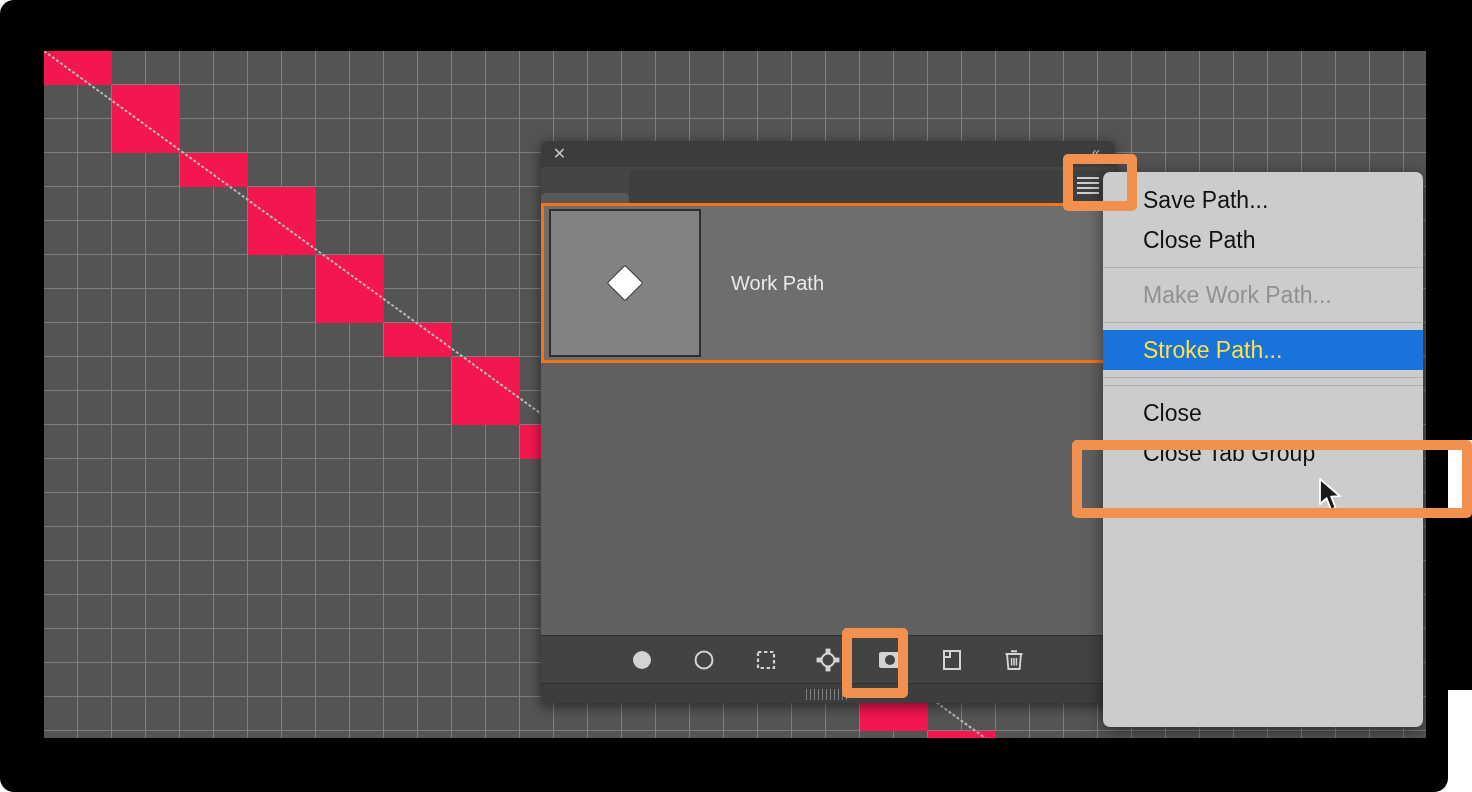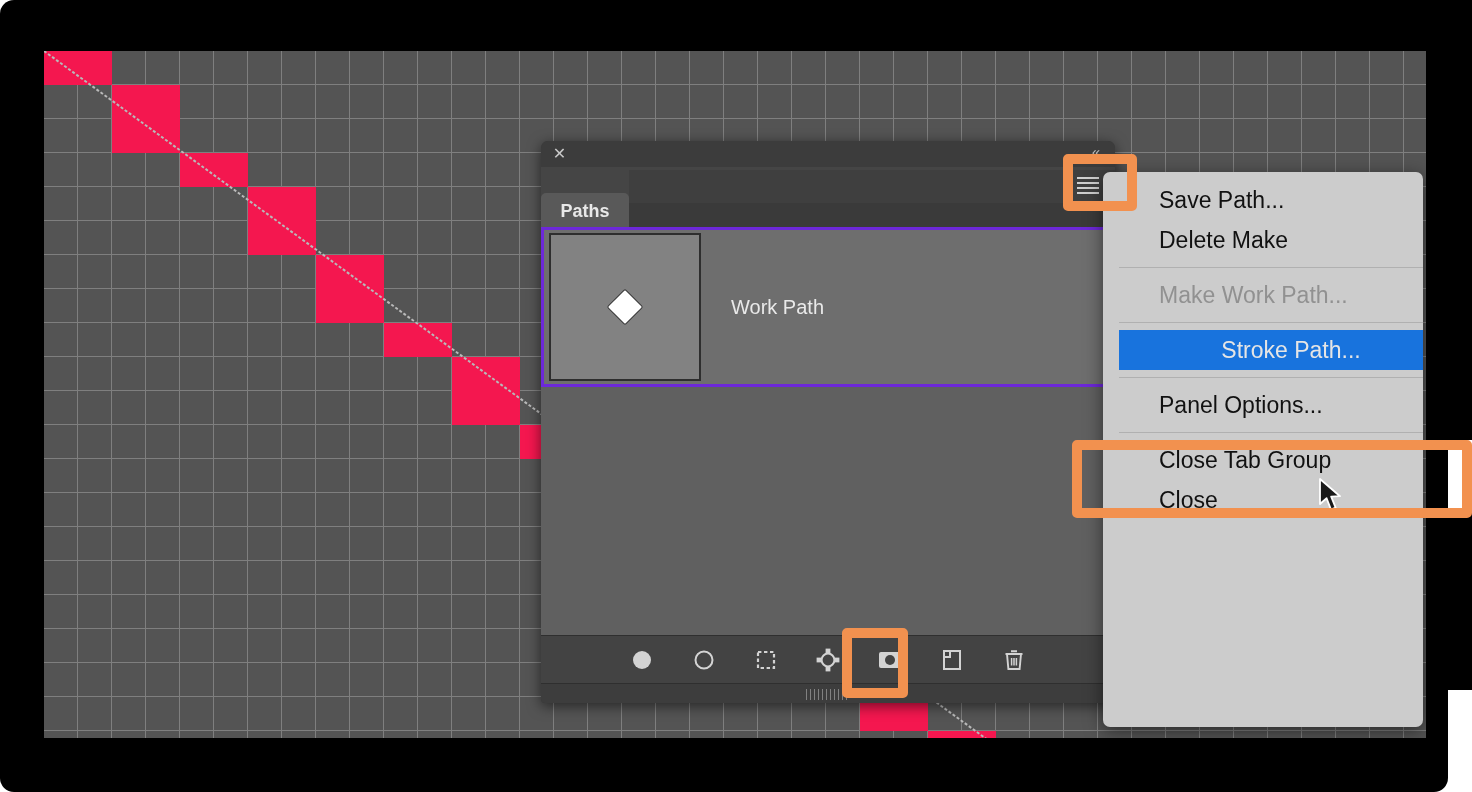--- a/index.html
+++ b/index.html
@@ -138,22 +138,21 @@
     display: block;
     height: 2px;
     background: #cfcfcf;
     margin: 3px 0;
   }
 
   .panel-body {
     position: absolute;
     left: 0; top: 62px;
     width: 574px; height: 432px;
-    background: #6d28d9;
-    margin-top: 24px;
+    background: #f97316;
   }
   .path-row {
     position: relative;
     margin: 3px 3px 0 3px;
     height: 154px;
     background: #6e6e6e;
     display: flex;
     align-items: center;
     cursor: pointer;
   }
@@ -223,33 +222,32 @@
   
   .flyout {
     position: absolute;
     left: 1103px; top: 172px;
     width: 320px; height: 555px;
     background: #cccccc;
     border-radius: 7px;
     box-shadow: 0 4px 18px rgba(0,0,0,.5);
     overflow: hidden;
     padding-top: 8px;
-    padding-left: 16px;
   }
   .mi {
     height: 40px;
     line-height: 40px;
     padding-left: 40px;
     font-size: 23px;
     color: #111111;
     white-space: nowrap;
     cursor: pointer;
   }
   .mi.disabled { color: #919191; cursor: default; }
-  .mi.sel { background: #1873dd; color: #e5e5e5; text-align: center; }
+  .mi.sel { background: #1873dd; color: #fde047; }
   .msep {
     height: 1px;
     background: #b0b0b0;
     margin: 7px 0;
   }
 
   
   .cursor {
     position: absolute;
     left: 1318px; top: 478px;
@@ -378,30 +376,29 @@
       </div>
     </div>
 
     <div class="panel-foot">
       <div class="grip"></div>
     </div>
   </div>
 
   <div class="flyout" id="flyout">
       <div class="mi">Save Path...</div>
-      <div class="mi">Delete Make</div>
+      <div class="mi">Close Path</div>
       <div class="msep"></div>
       <div class="mi disabled">Make Work Path...</div>
       <div class="msep"></div>
       <div class="mi sel">Stroke Path...</div>
       <div class="msep"></div>
-      <div class="mi">Panel Options...</div>
       <div class="msep"></div>
+      <div class="mi">Close</div>
       <div class="mi">Close Tab Group</div>
-      <div class="mi">Close</div>
     </div>
 
   <svg class="cursor" viewBox="0 0 26 34">
     <path d="M2 1 L2 26 L8.6 20.2 L13 31.6 L17.6 29.6 L13.2 18.6 L22 18.2 Z" fill="#1a1a1a" stroke="#ffffff" stroke-width="1.8" stroke-linejoin="round"></path>
   </svg>
 
   <div class="obox" id="obox-hamburger" style="border-color: rgb(242, 145, 79);"></div>
   <div class="obox" id="obox-toolicon" style="border-color: rgb(242, 145, 79);"></div>
   <div class="obox" id="obox-stroke" style="border-color: rgb(242, 145, 79);"></div>
 

